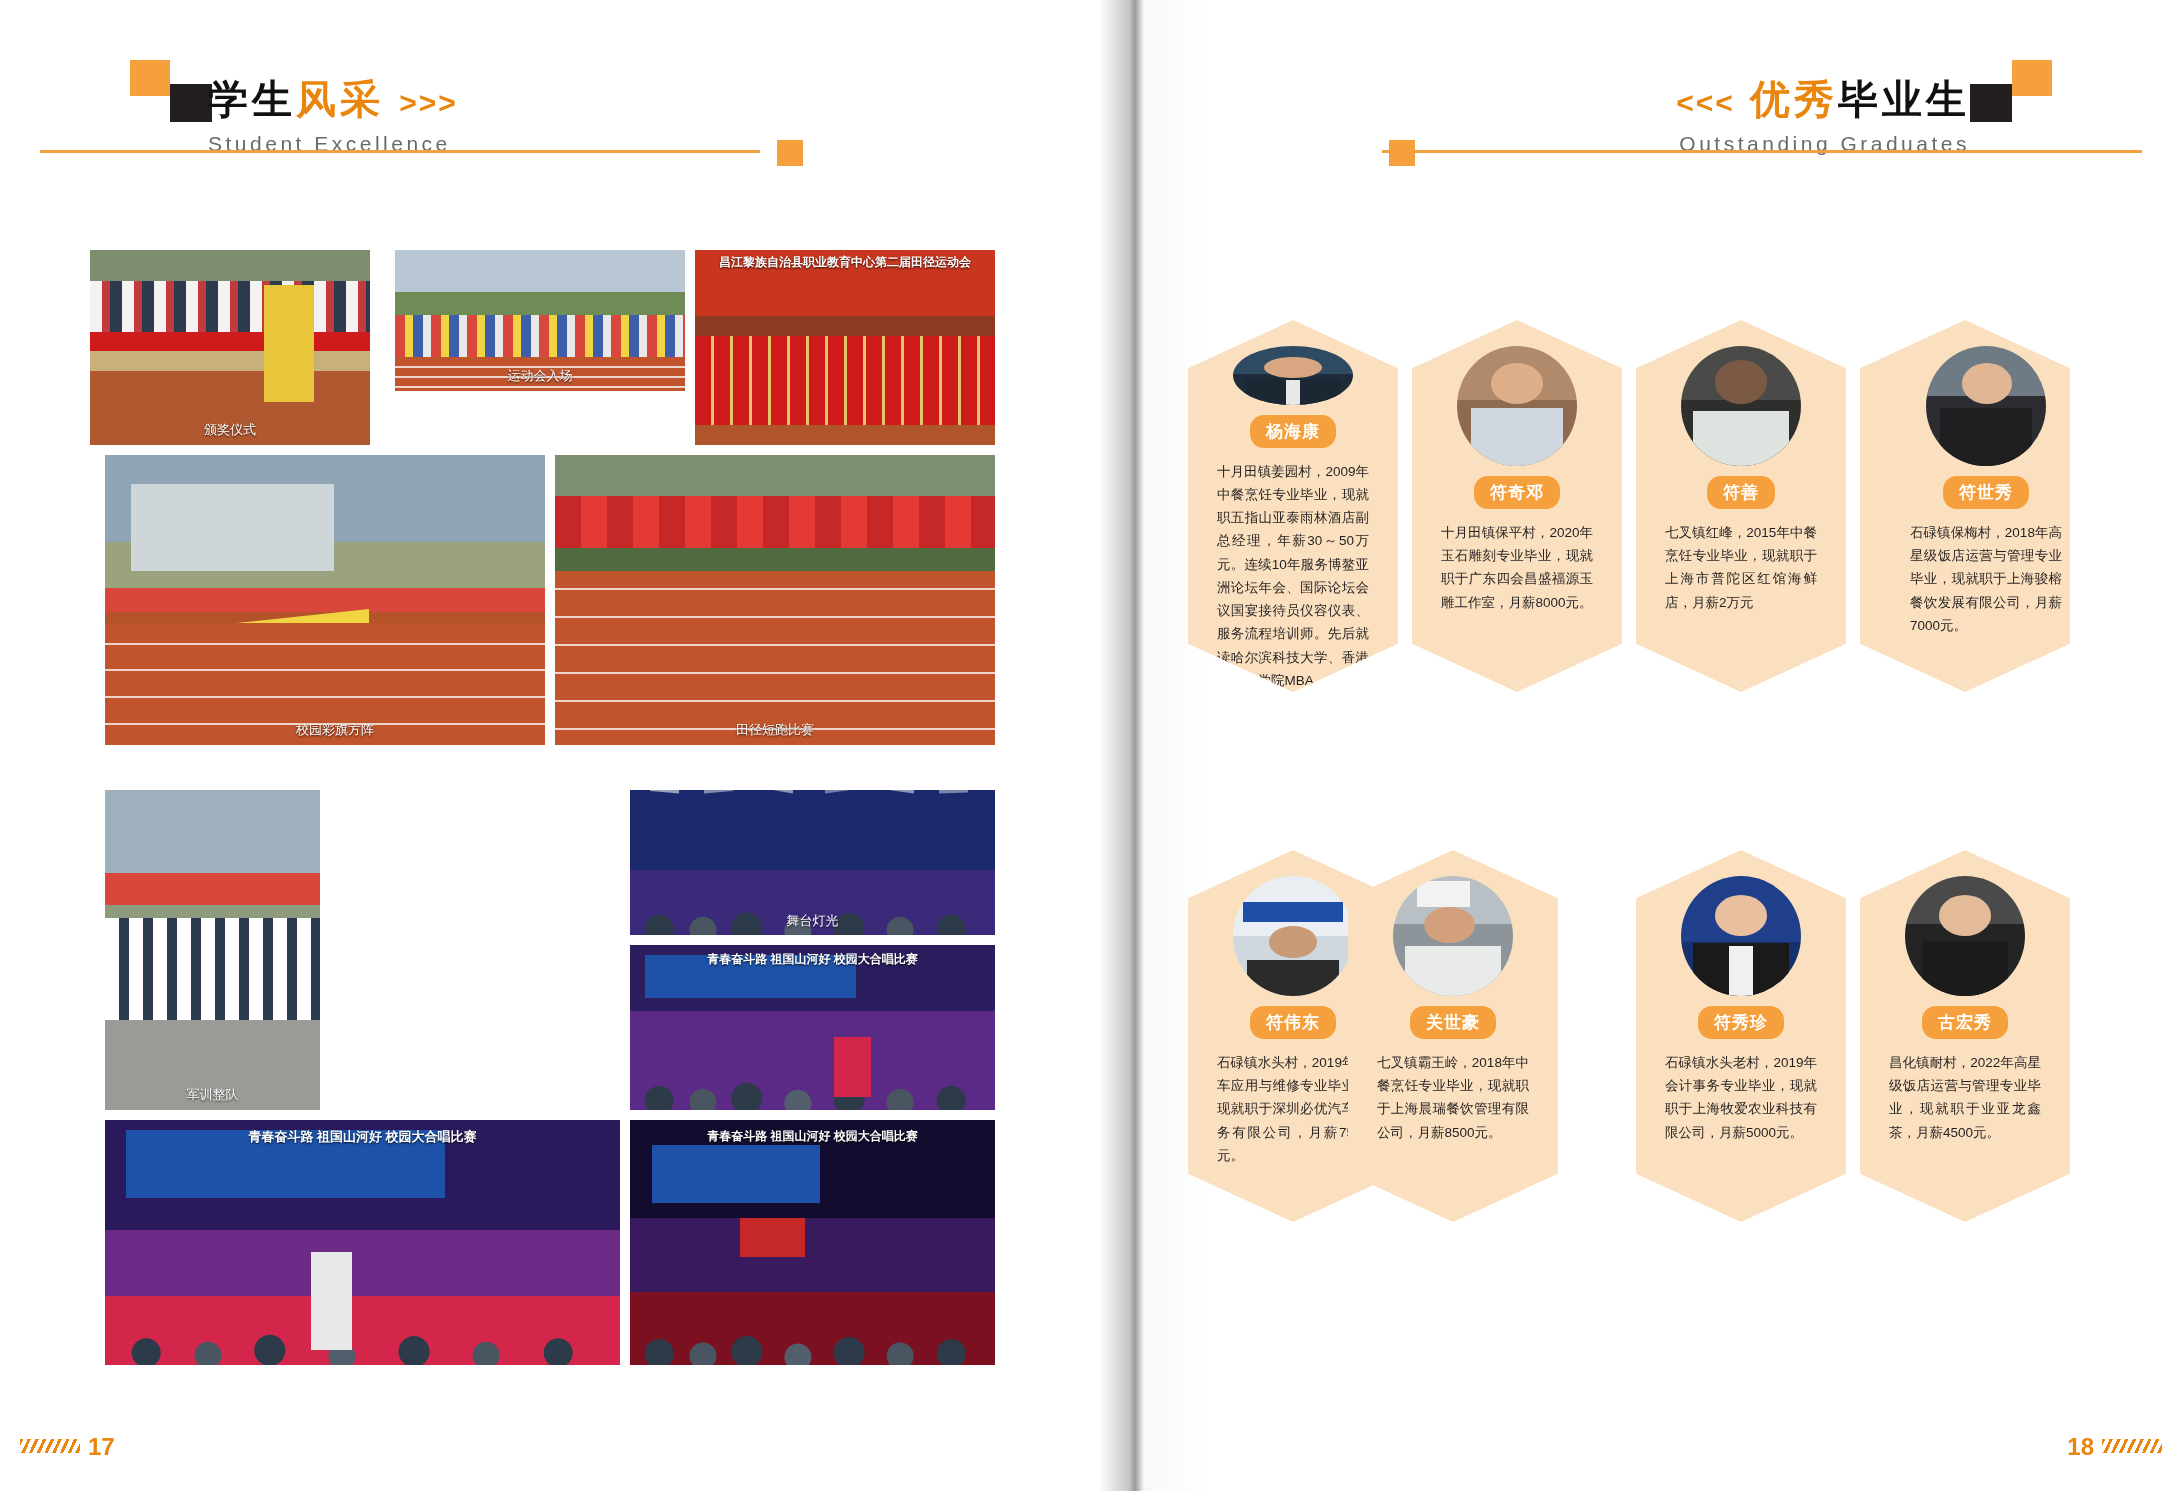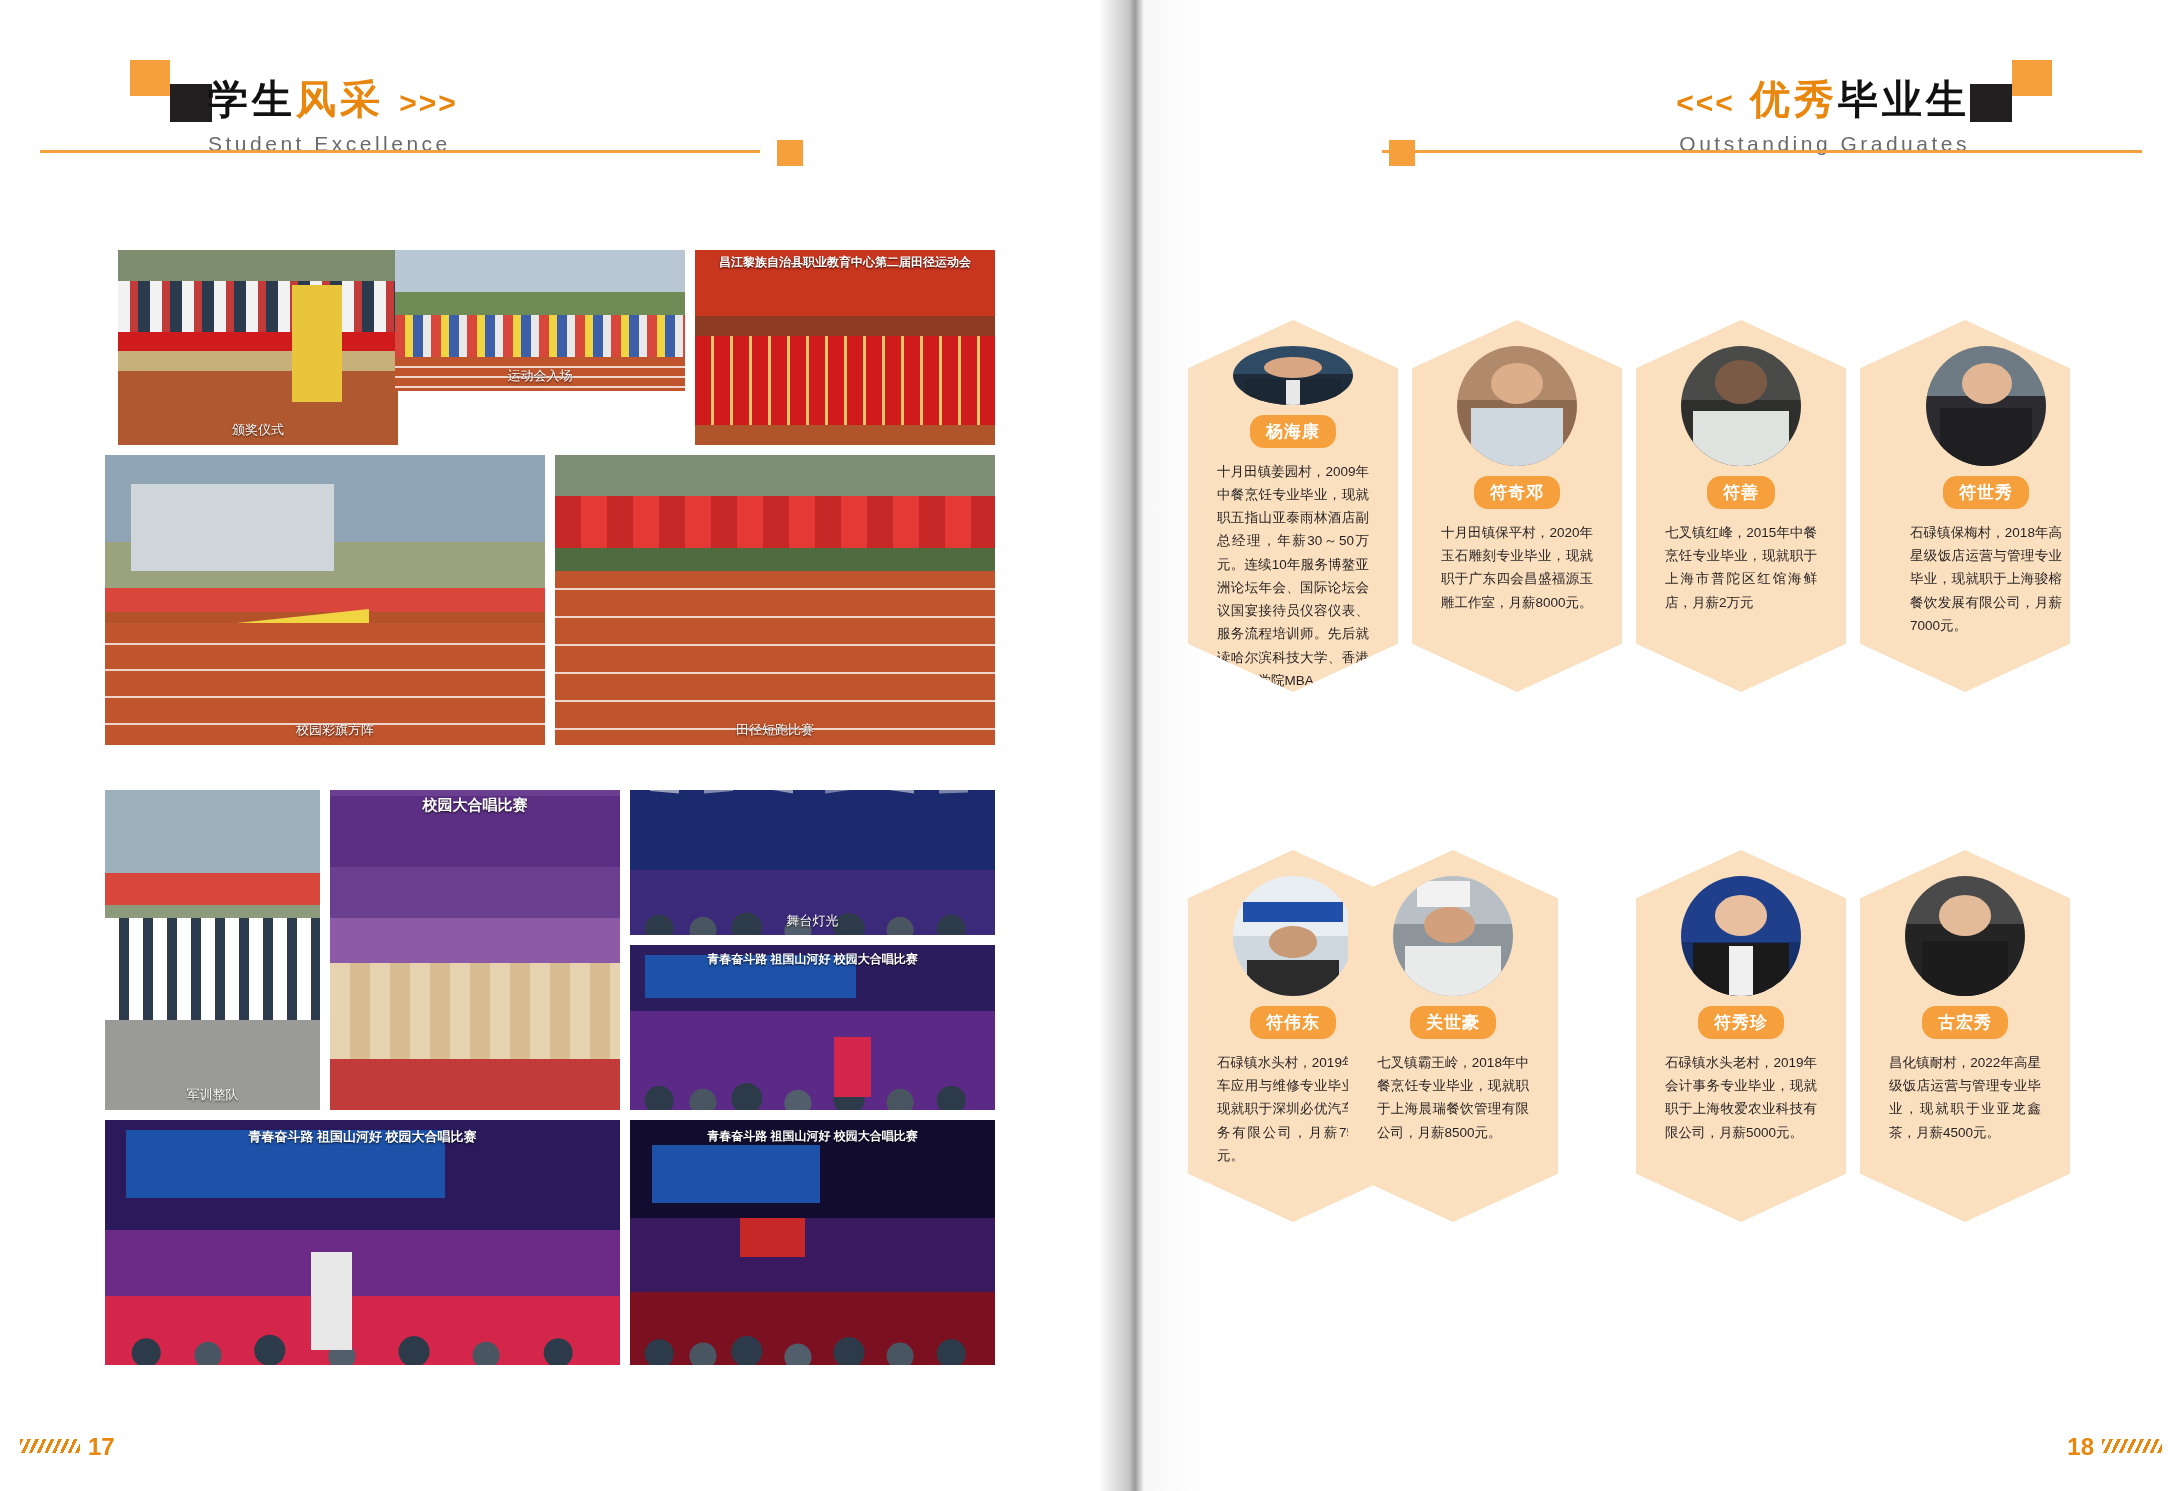--- a/index.html
+++ b/index.html
@@ -150,21 +150,21 @@
     <div class="sq blk-dark"></div>
     <div class="title-cn hdr-cn">
       <span class="arrows">&lt;&lt;&lt;</span>
       <span class="hdr-cn-o">优秀</span><span>毕业生</span>
     </div>
     <div class="title-en hdr-en">Outstanding Graduates</div>
   </div>
   <div class="hdr-rule" id="rule-right"></div>
   <div class="sq" id="sq-right"></div>
 
-  <div class="ph" style="left:118px; top:250px; width:280px; height:195px;
+  <div class="ph" style="left:90px; top:250px; width:280px; height:195px;
               background:linear-gradient(#7f8d6f 0 38%, #c8b07a 38% 62%, #b0582f 62% 100%);text-decoration:underline;">
     <div class="banner-red" style="top:36%; height:16%;"></div>
     <div style="position:absolute;left:0;right:0;top:16%;height:26%;
                 background:repeating-linear-gradient(90deg,#f2f2f2 0 12px, #c23b3b 12px 20px, #2b3a4d 20px 32px);"></div>
     <div style="position:absolute;left:62%;top:18%;width:18%;height:60%;background:#e8c53a;"></div>
     <div class="cap" style="bottom:6px;">颁奖仪式</div>
   </div>
 
   <div class="ph" style="left:395px; top:250px; width:290px; height:141px;
               background:linear-gradient(#b9c7d4 0 30%, #6f8b56 30% 55%, #b85b32 55% 100%);">
@@ -216,27 +216,20 @@
   </div>
 
   <div class="ph" style="left:105px; top:790px; width:215px; height:320px;
               background:linear-gradient(#9fb0bd 0 26%, #8d9a7c 26% 44%, #9a9a96 44% 100%);">
     <div style="position:absolute;left:0;right:0;top:26%;height:10%;background:#d9463c;"></div>
     <div style="position:absolute;left:0;right:0;top:40%;height:32%;
                 background:repeating-linear-gradient(90deg,#ffffff 0 14px,#2b3a4d 14px 24px);"></div>
     <div class="cap" style="bottom:6px;">军训整队</div>
   </div>
 
-  <div class="ph" style="left:330px; top:790px; width:290px; height:320px;
-              background:linear-gradient(#6a3f8f 0 40%, #8d5aa8 40% 62%, #c23b3b 62% 100%);">
-    <div style="position:absolute;left:0;right:0;top:2%;height:22%;background:#5c2f84;"></div>
-    <div style="position:absolute;left:0;right:0;top:54%;height:30%;
-                background:repeating-linear-gradient(90deg,#e8d3b0 0 20px,#d8bd92 20px 40px);"></div>
-    <div class="cap" style="top:6px; font-weight:bold; font-size:15px;">校园大合唱比赛</div>
-  </div>
 
   <div class="ph" style="left:630px; top:790px; width:365px; height:145px;
               background:linear-gradient(#1a2a6c 0 55%, #3b2a7a 55% 100%);">
     <div class="stage-lights"></div>
     <div class="crowd" style="height:40%;"></div>
     <div class="cap" style="bottom:5px;">舞台灯光</div>
   </div>
 
   <div class="ph" style="left:630px; top:945px; width:365px; height:165px;
               background:linear-gradient(#2c1d5e 0 40%, #5a2a86 40% 100%);">

